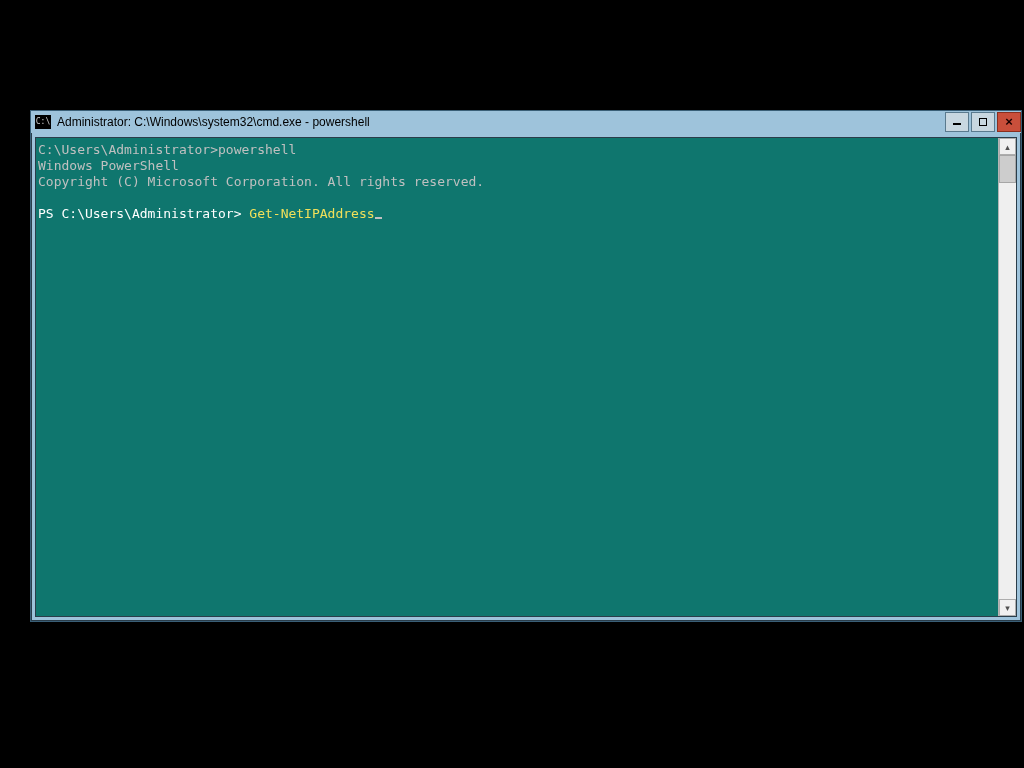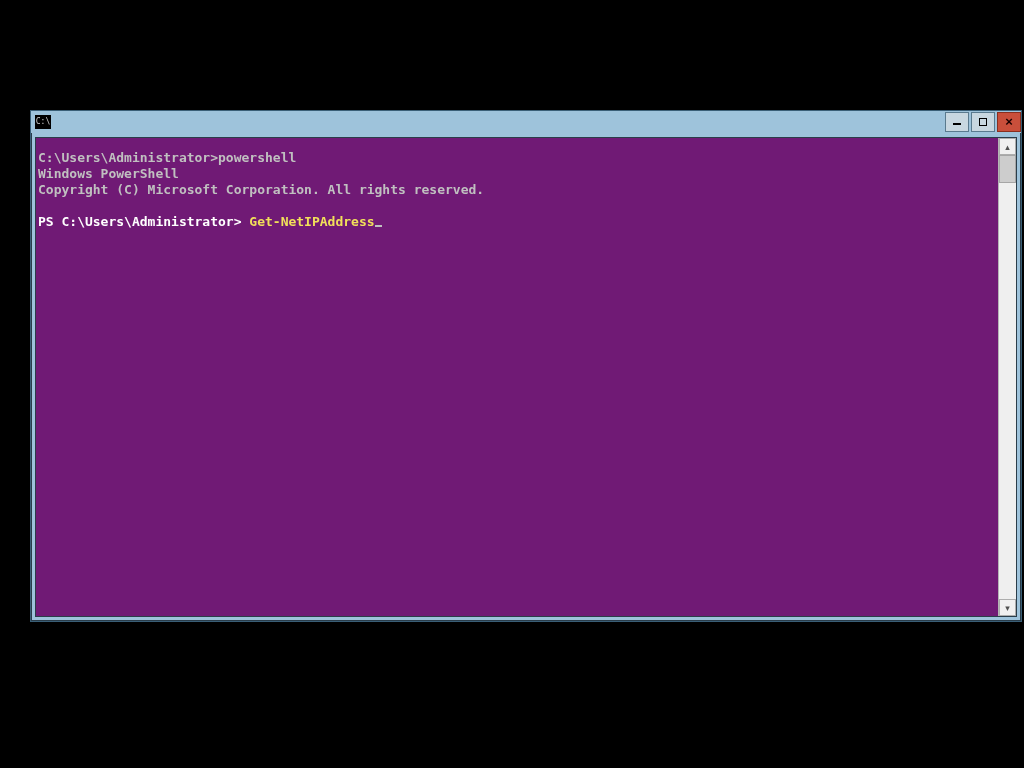--- a/index.html
+++ b/index.html
@@ -96,29 +96,28 @@
   .client {
     flex: 1;
     display: flex;
     margin: 4px 4px 4px 4px;
     border: 1px solid #2a3d4a;
     background: #000;
     position: relative;
   }
   .console {
     flex: 1;
-    background: #701a75;
+    background: #0f766e;
     color: #c0c0c0;
     font-family: Consolas, "Lucida Console", monospace;
     font-size: 13px;
     line-height: 16px;
-    padding: 12px 0 0 2px;
+    padding: 4px 0 0 2px;
     white-space: pre;
     overflow: hidden;
-    font-weight: bold;
   }
   .console .gray  { color: #c0c0c0; }
   .console .white { color: #ffffff; }
   .console .yellow{ color: #f1e05a; }
   .cursor {
     display: inline-block;
     width: 7px;
     height: 2px;
     background: #c0c0c0;
     vertical-align: baseline;
@@ -159,20 +158,21 @@
     border: 1px solid #a6a6a6;
     box-sizing: border-box;
   }
 </style>
 </head>
 <body>
 
 <div class="window">
   <div class="titlebar">
     <div class="app-icon">C:\</div>
+    <span class="title-text">Administrator: C:\Windows\system32\cmd.exe - powershell</span>
     <div class="spacer"></div>
     <div class="win-controls">
       <div class="win-btn">
           <div class="min-glyph"></div>
         </div>
       <div class="win-btn">
           <div class="max-glyph"></div>
         </div>
       <div class="win-btn close">
           <span class="close-glyph">×</span>

